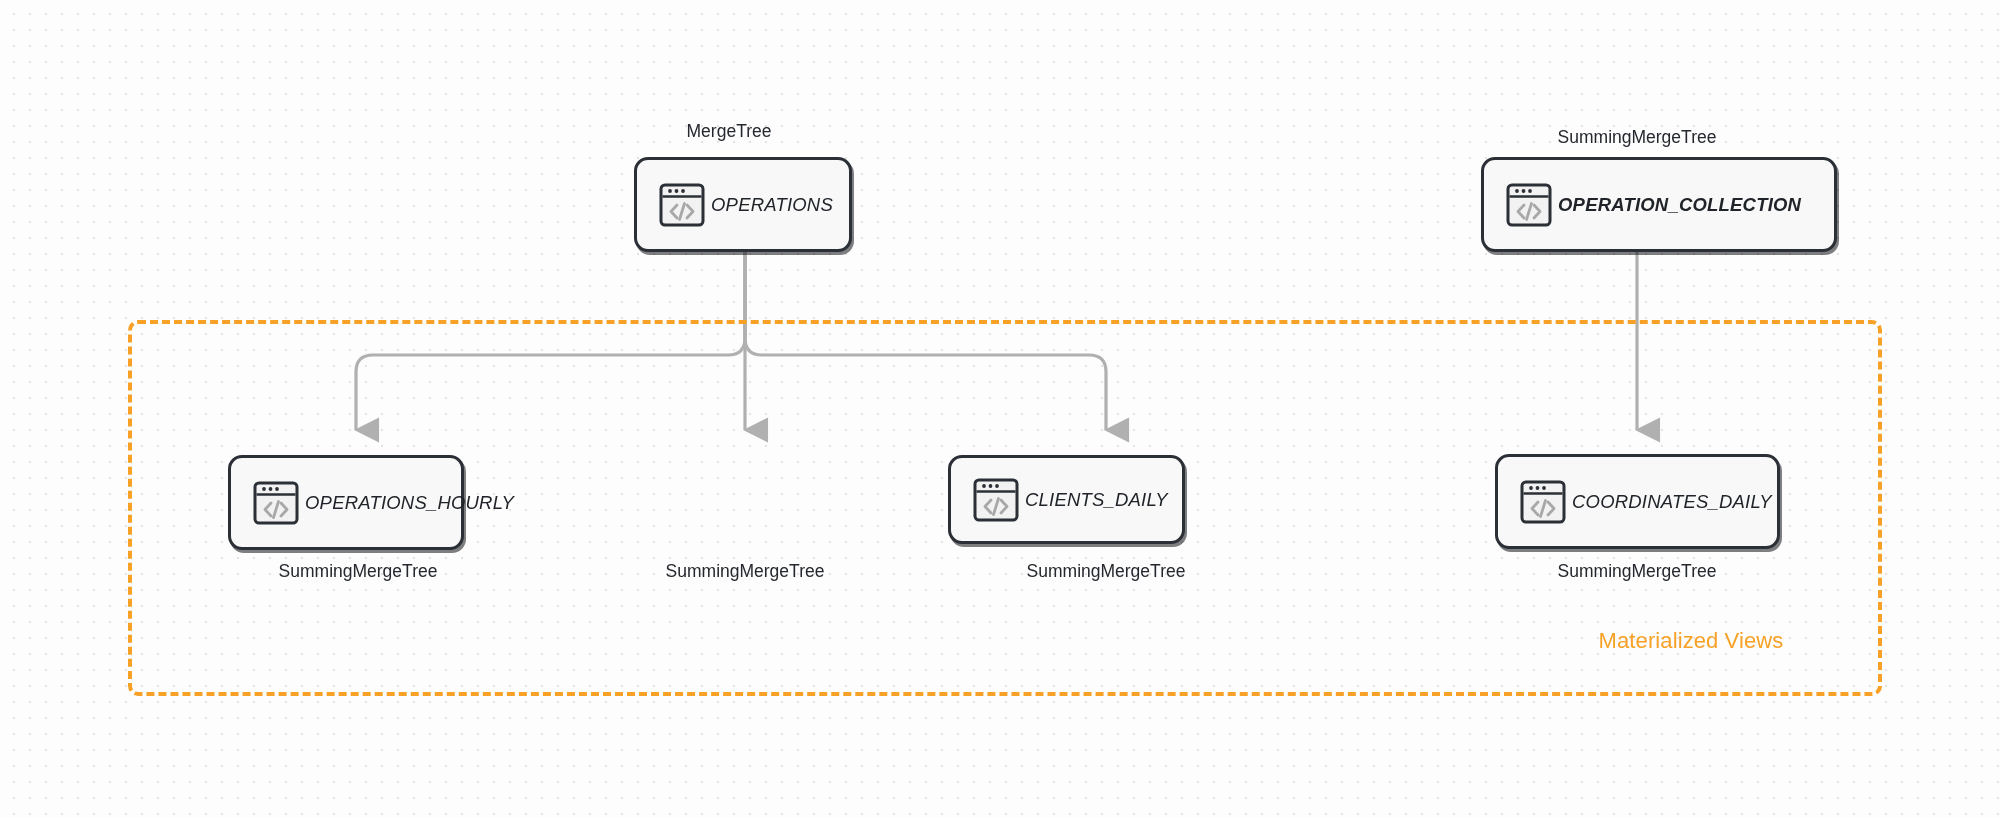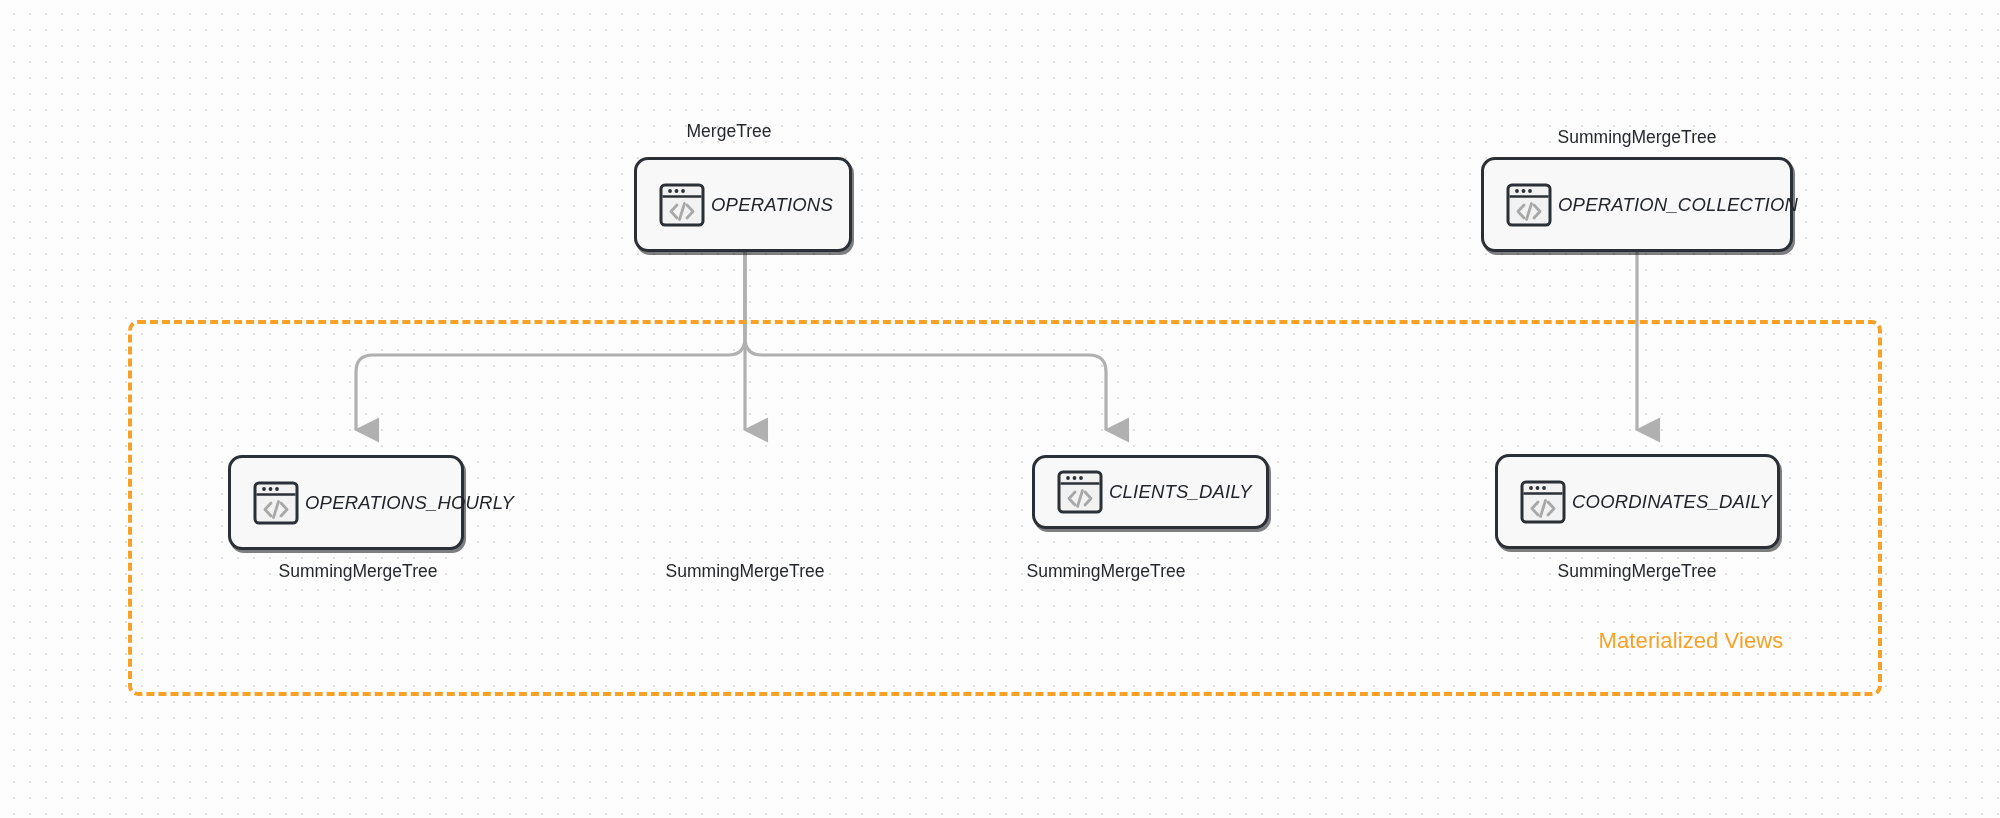--- a/index.html
+++ b/index.html
@@ -121,21 +121,21 @@
       <circle cx="11" cy="8" r="1.9" fill="#2b2f36"></circle>
       <circle cx="17.5" cy="8" r="1.9" fill="#2b2f36"></circle>
       <circle cx="24" cy="8" r="1.9" fill="#2b2f36"></circle>
       <path d="M 18 22 L 12 28.5 L 18 35" fill="none" stroke="#a8a8a8" stroke-width="2.8" stroke-linecap="round" stroke-linejoin="round"></path>
       <path d="M 28 22 L 34 28.5 L 28 35" fill="none" stroke="#a8a8a8" stroke-width="2.8" stroke-linecap="round" stroke-linejoin="round"></path>
       <path d="M 25.5 20.5 L 20.5 36.5" fill="none" stroke="#a8a8a8" stroke-width="2.8" stroke-linecap="round"></path>
     </svg>
     <div class="node-label">OPERATIONS</div>
   </div>
 
-  <div class="node" style="left:1481px; top:157px; width:312px; height:95px;">
+  <div class="node" style="left:1481px; top:157px; width:356px; height:95px;font-weight:bold;">
     <svg class="node-icon" viewBox="0 0 46 44">
       <rect x="2" y="2" width="42" height="40" rx="4" ry="4" fill="#f2f2f2" stroke="#2b2f36" stroke-width="3"></rect>
       <path d="M 3.5 13.5 L 42.5 13.5" stroke="#2b2f36" stroke-width="2.6"></path>
       <circle cx="11" cy="8" r="1.9" fill="#2b2f36"></circle>
       <circle cx="17.5" cy="8" r="1.9" fill="#2b2f36"></circle>
       <circle cx="24" cy="8" r="1.9" fill="#2b2f36"></circle>
       <path d="M 18 22 L 12 28.5 L 18 35" fill="none" stroke="#a8a8a8" stroke-width="2.8" stroke-linecap="round" stroke-linejoin="round"></path>
       <path d="M 28 22 L 34 28.5 L 28 35" fill="none" stroke="#a8a8a8" stroke-width="2.8" stroke-linecap="round" stroke-linejoin="round"></path>
       <path d="M 25.5 20.5 L 20.5 36.5" fill="none" stroke="#a8a8a8" stroke-width="2.8" stroke-linecap="round"></path>
     </svg>
@@ -150,21 +150,21 @@
       <circle cx="17.5" cy="8" r="1.9" fill="#2b2f36"></circle>
       <circle cx="24" cy="8" r="1.9" fill="#2b2f36"></circle>
       <path d="M 18 22 L 12 28.5 L 18 35" fill="none" stroke="#a8a8a8" stroke-width="2.8" stroke-linecap="round" stroke-linejoin="round"></path>
       <path d="M 28 22 L 34 28.5 L 28 35" fill="none" stroke="#a8a8a8" stroke-width="2.8" stroke-linecap="round" stroke-linejoin="round"></path>
       <path d="M 25.5 20.5 L 20.5 36.5" fill="none" stroke="#a8a8a8" stroke-width="2.8" stroke-linecap="round"></path>
     </svg>
     <div class="node-label">OPERATIONS_HOURLY</div>
   </div>
 
 
-  <div class="node" style="left:1032px; top:455px; width:237px; height:74px;">
+  <div class="node" style="left:948px; top:455px; width:237px; height:89px;">
     <svg class="node-icon" viewBox="0 0 46 44">
       <rect x="2" y="2" width="42" height="40" rx="4" ry="4" fill="#f2f2f2" stroke="#2b2f36" stroke-width="3"></rect>
       <path d="M 3.5 13.5 L 42.5 13.5" stroke="#2b2f36" stroke-width="2.6"></path>
       <circle cx="11" cy="8" r="1.9" fill="#2b2f36"></circle>
       <circle cx="17.5" cy="8" r="1.9" fill="#2b2f36"></circle>
       <circle cx="24" cy="8" r="1.9" fill="#2b2f36"></circle>
       <path d="M 18 22 L 12 28.5 L 18 35" fill="none" stroke="#a8a8a8" stroke-width="2.8" stroke-linecap="round" stroke-linejoin="round"></path>
       <path d="M 28 22 L 34 28.5 L 28 35" fill="none" stroke="#a8a8a8" stroke-width="2.8" stroke-linecap="round" stroke-linejoin="round"></path>
       <path d="M 25.5 20.5 L 20.5 36.5" fill="none" stroke="#a8a8a8" stroke-width="2.8" stroke-linecap="round"></path>
     </svg>

